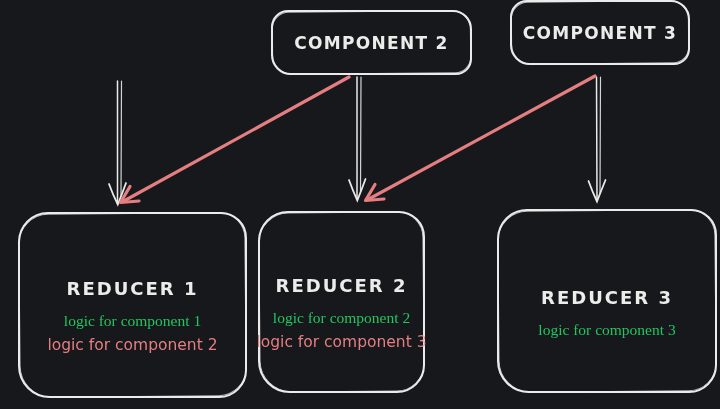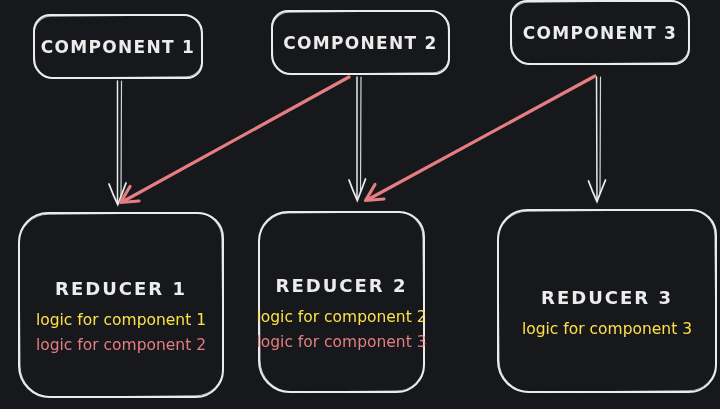--- a/index.html
+++ b/index.html
@@ -44,23 +44,23 @@
   .component {
     border-radius: 17px 19px 16px 20px;
     z-index: 2;
   }
   .reducer {
     border-radius: 30px 26px 28px 32px;
     z-index: 2;
     padding-top: 26px;
   }
   #component-1 { left: 33px;  top: 14px; width: 170px; height: 65px; }
-  #component-2 { left: 271px; top: 10px; width: 179px; height: 65px; }
+  #component-2 { left: 271px; top: 10px; width: 201px; height: 65px; }
   #component-3 { left: 510px; top: 0;  width: 180px; height: 65px; }
-  #reducer-1   { left: 18px;  top: 212px; width: 206px; height: 186px; }
+  #reducer-1   { left: 18px;  top: 212px; width: 229px; height: 186px; }
   #reducer-2   { left: 258px; top: 211px; width: 167px; height: 182px; }
   #reducer-3   { left: 497px; top: 209px; width: 220px; height: 184px; }
 
   .component-label {
     color: #ececea;
     font-size: 17px;
     font-weight: bold;
     letter-spacing: 1.3px;
     white-space: nowrap;
   }
@@ -70,21 +70,21 @@
     font-weight: bold;
     letter-spacing: 2px;
     margin-bottom: 9px;
     white-space: nowrap;
   }
   .reducer-line {
     font-size: 15.5px;
     line-height: 25px;
     white-space: nowrap;
   }
-  .line-white  { color: #fde047; }
+  .line-white  { color: #22c55e; font-family: Liberation Serif, serif; }
   .line-accent { color: #e57e80; }
 </style>
 </head>
 <body>
 
 <div class="canvas">
 
   <svg class="arrows-layer" viewBox="0 0 720 409" xmlns="http://www.w3.org/2000/svg">
 
     <g>
@@ -109,23 +109,20 @@
       <path d="M349,77 L123,201.5" stroke="#e57e80" stroke-width="3.2" fill="none" stroke-linecap="round"></path>
       <path d="M139,201 L120.5,202.5 L130,186.5" stroke="#e57e80" stroke-width="3.2" fill="none" stroke-linecap="round" stroke-linejoin="round"></path>
     </g>
 
     <g>
       <path d="M595,76 L368,199.5" stroke="#e57e80" stroke-width="3.2" fill="none" stroke-linecap="round"></path>
       <path d="M384,199 L365.5,200.5 L375,184.5" stroke="#e57e80" stroke-width="3.2" fill="none" stroke-linecap="round" stroke-linejoin="round"></path>
     </g>
   </svg>
 
-  <div class="box component" id="component-1">
-    <span class="component-label">COMPONENT 1</span>
-  </div>
 
   <div class="box component" id="component-2">
     <span class="component-label">COMPONENT 2</span>
   </div>
 
   <div class="box component" id="component-3">
     <span class="component-label">COMPONENT 3</span>
   </div>
 
   <div class="box reducer" id="reducer-1">

